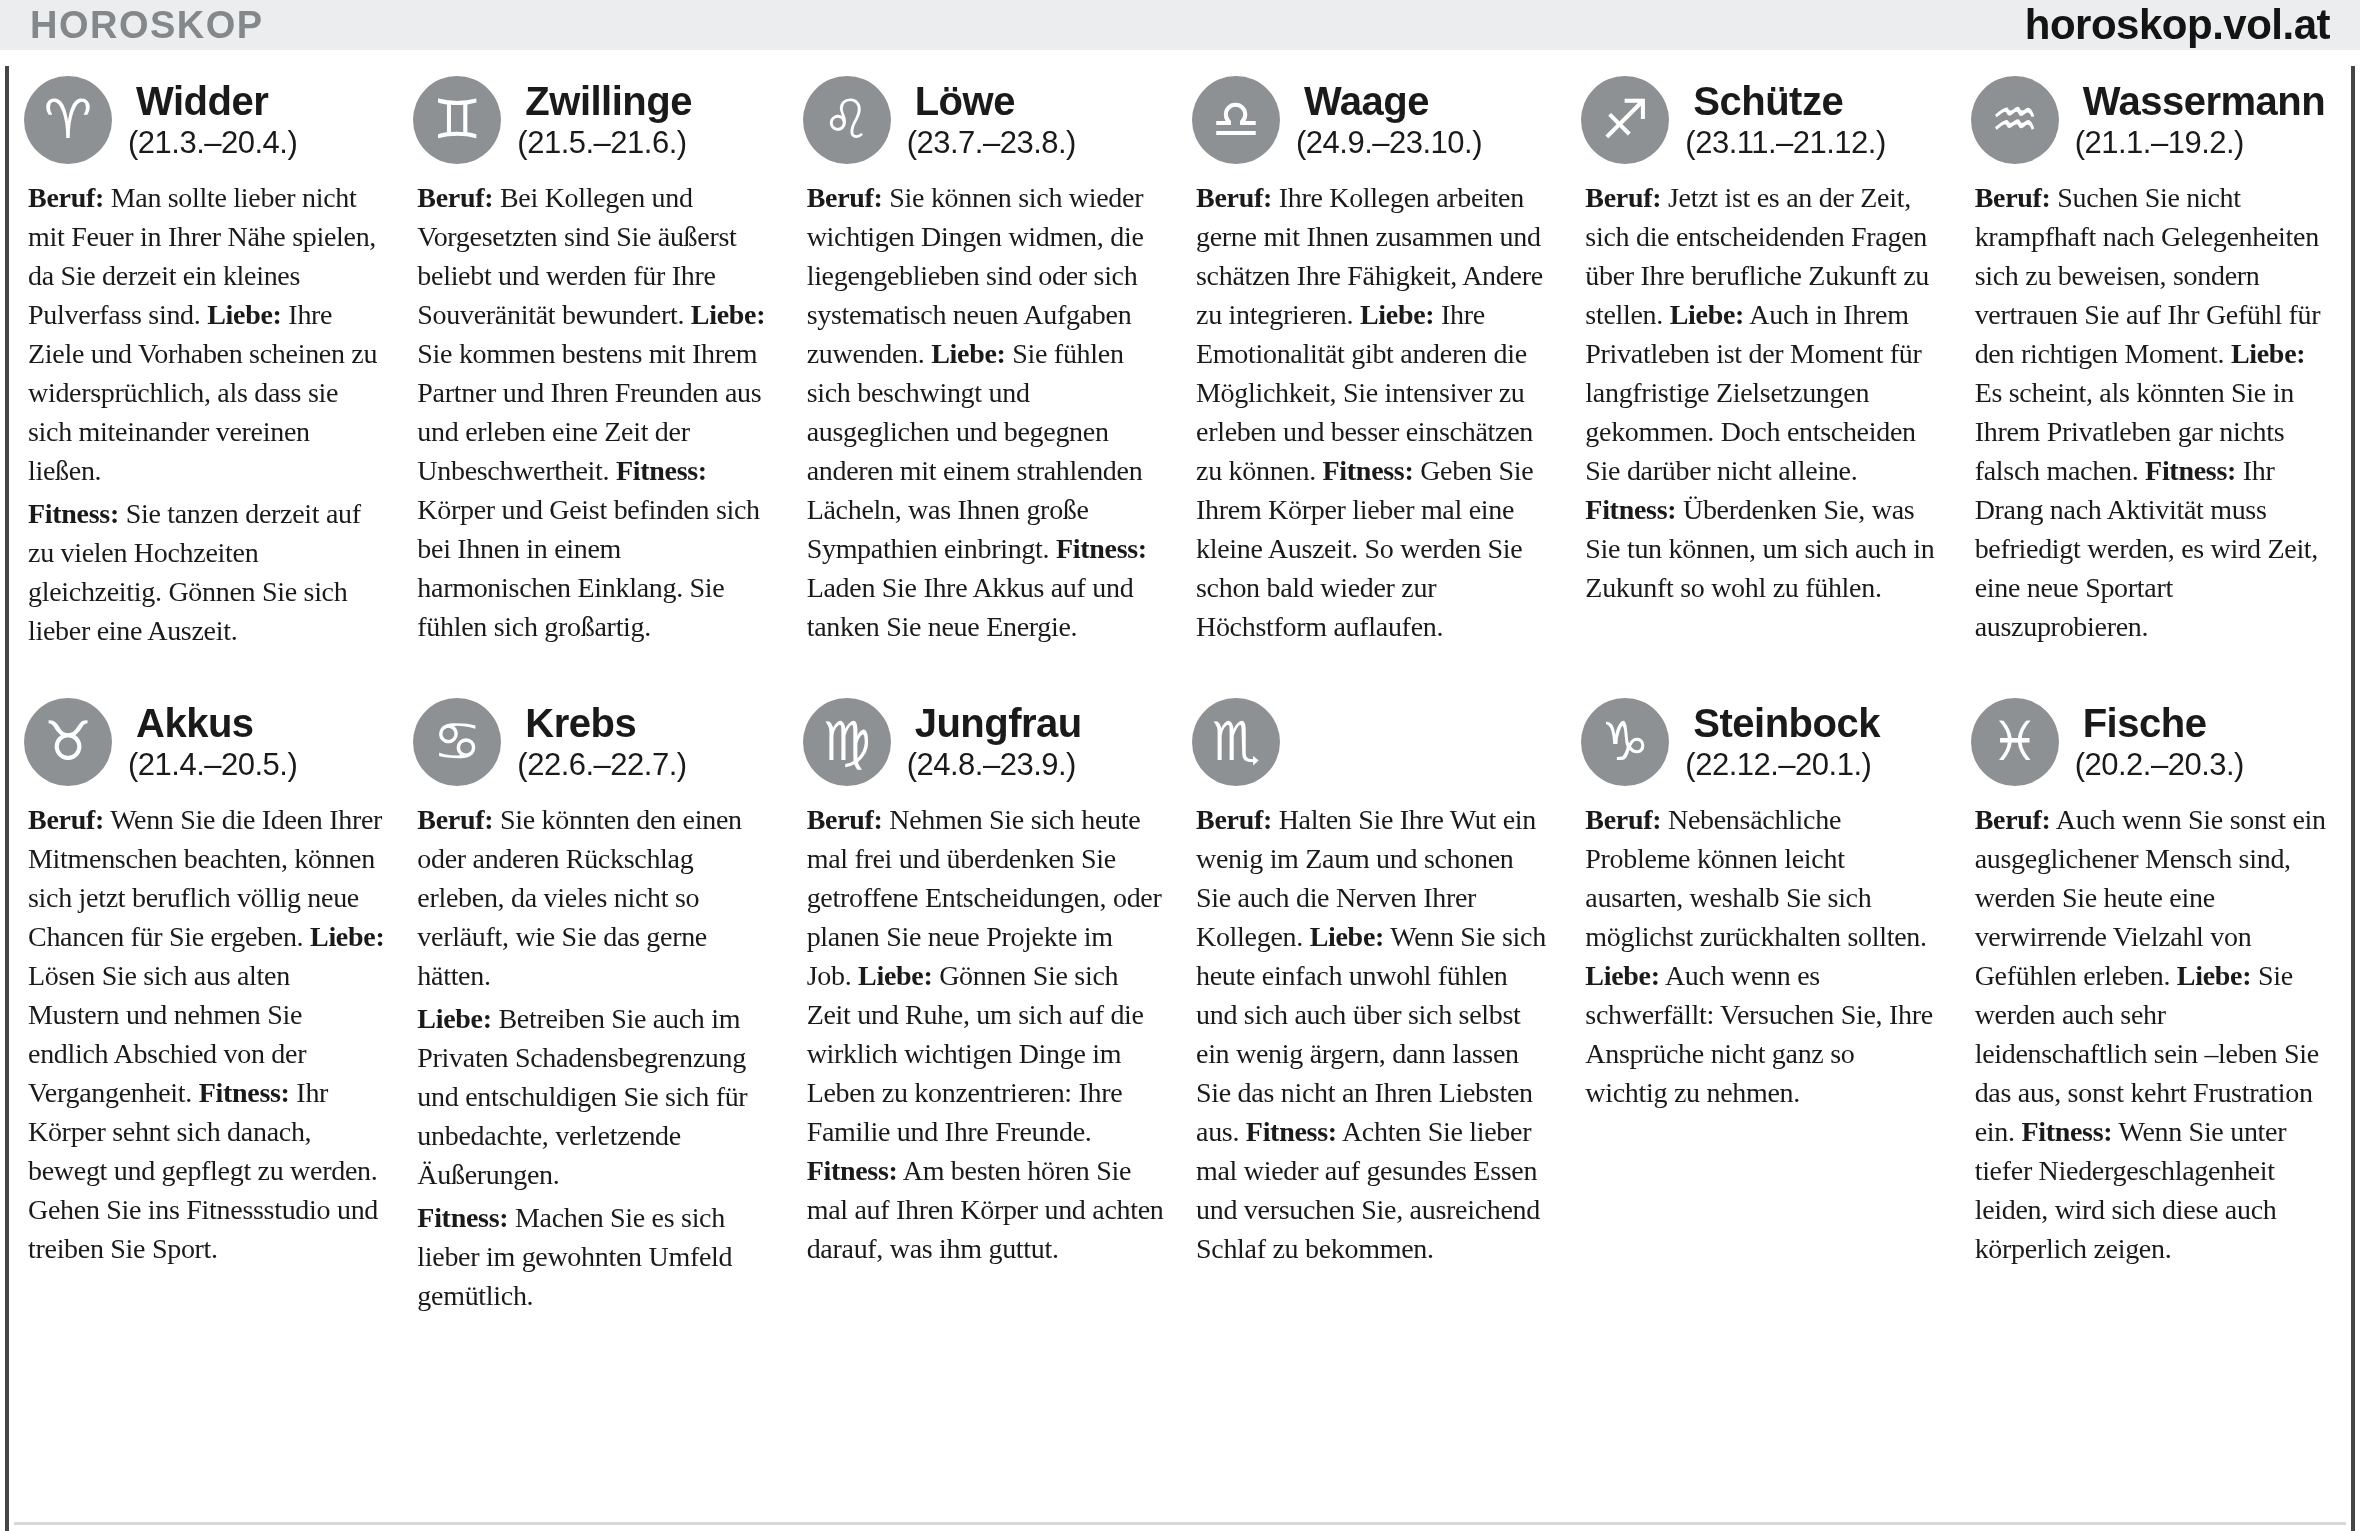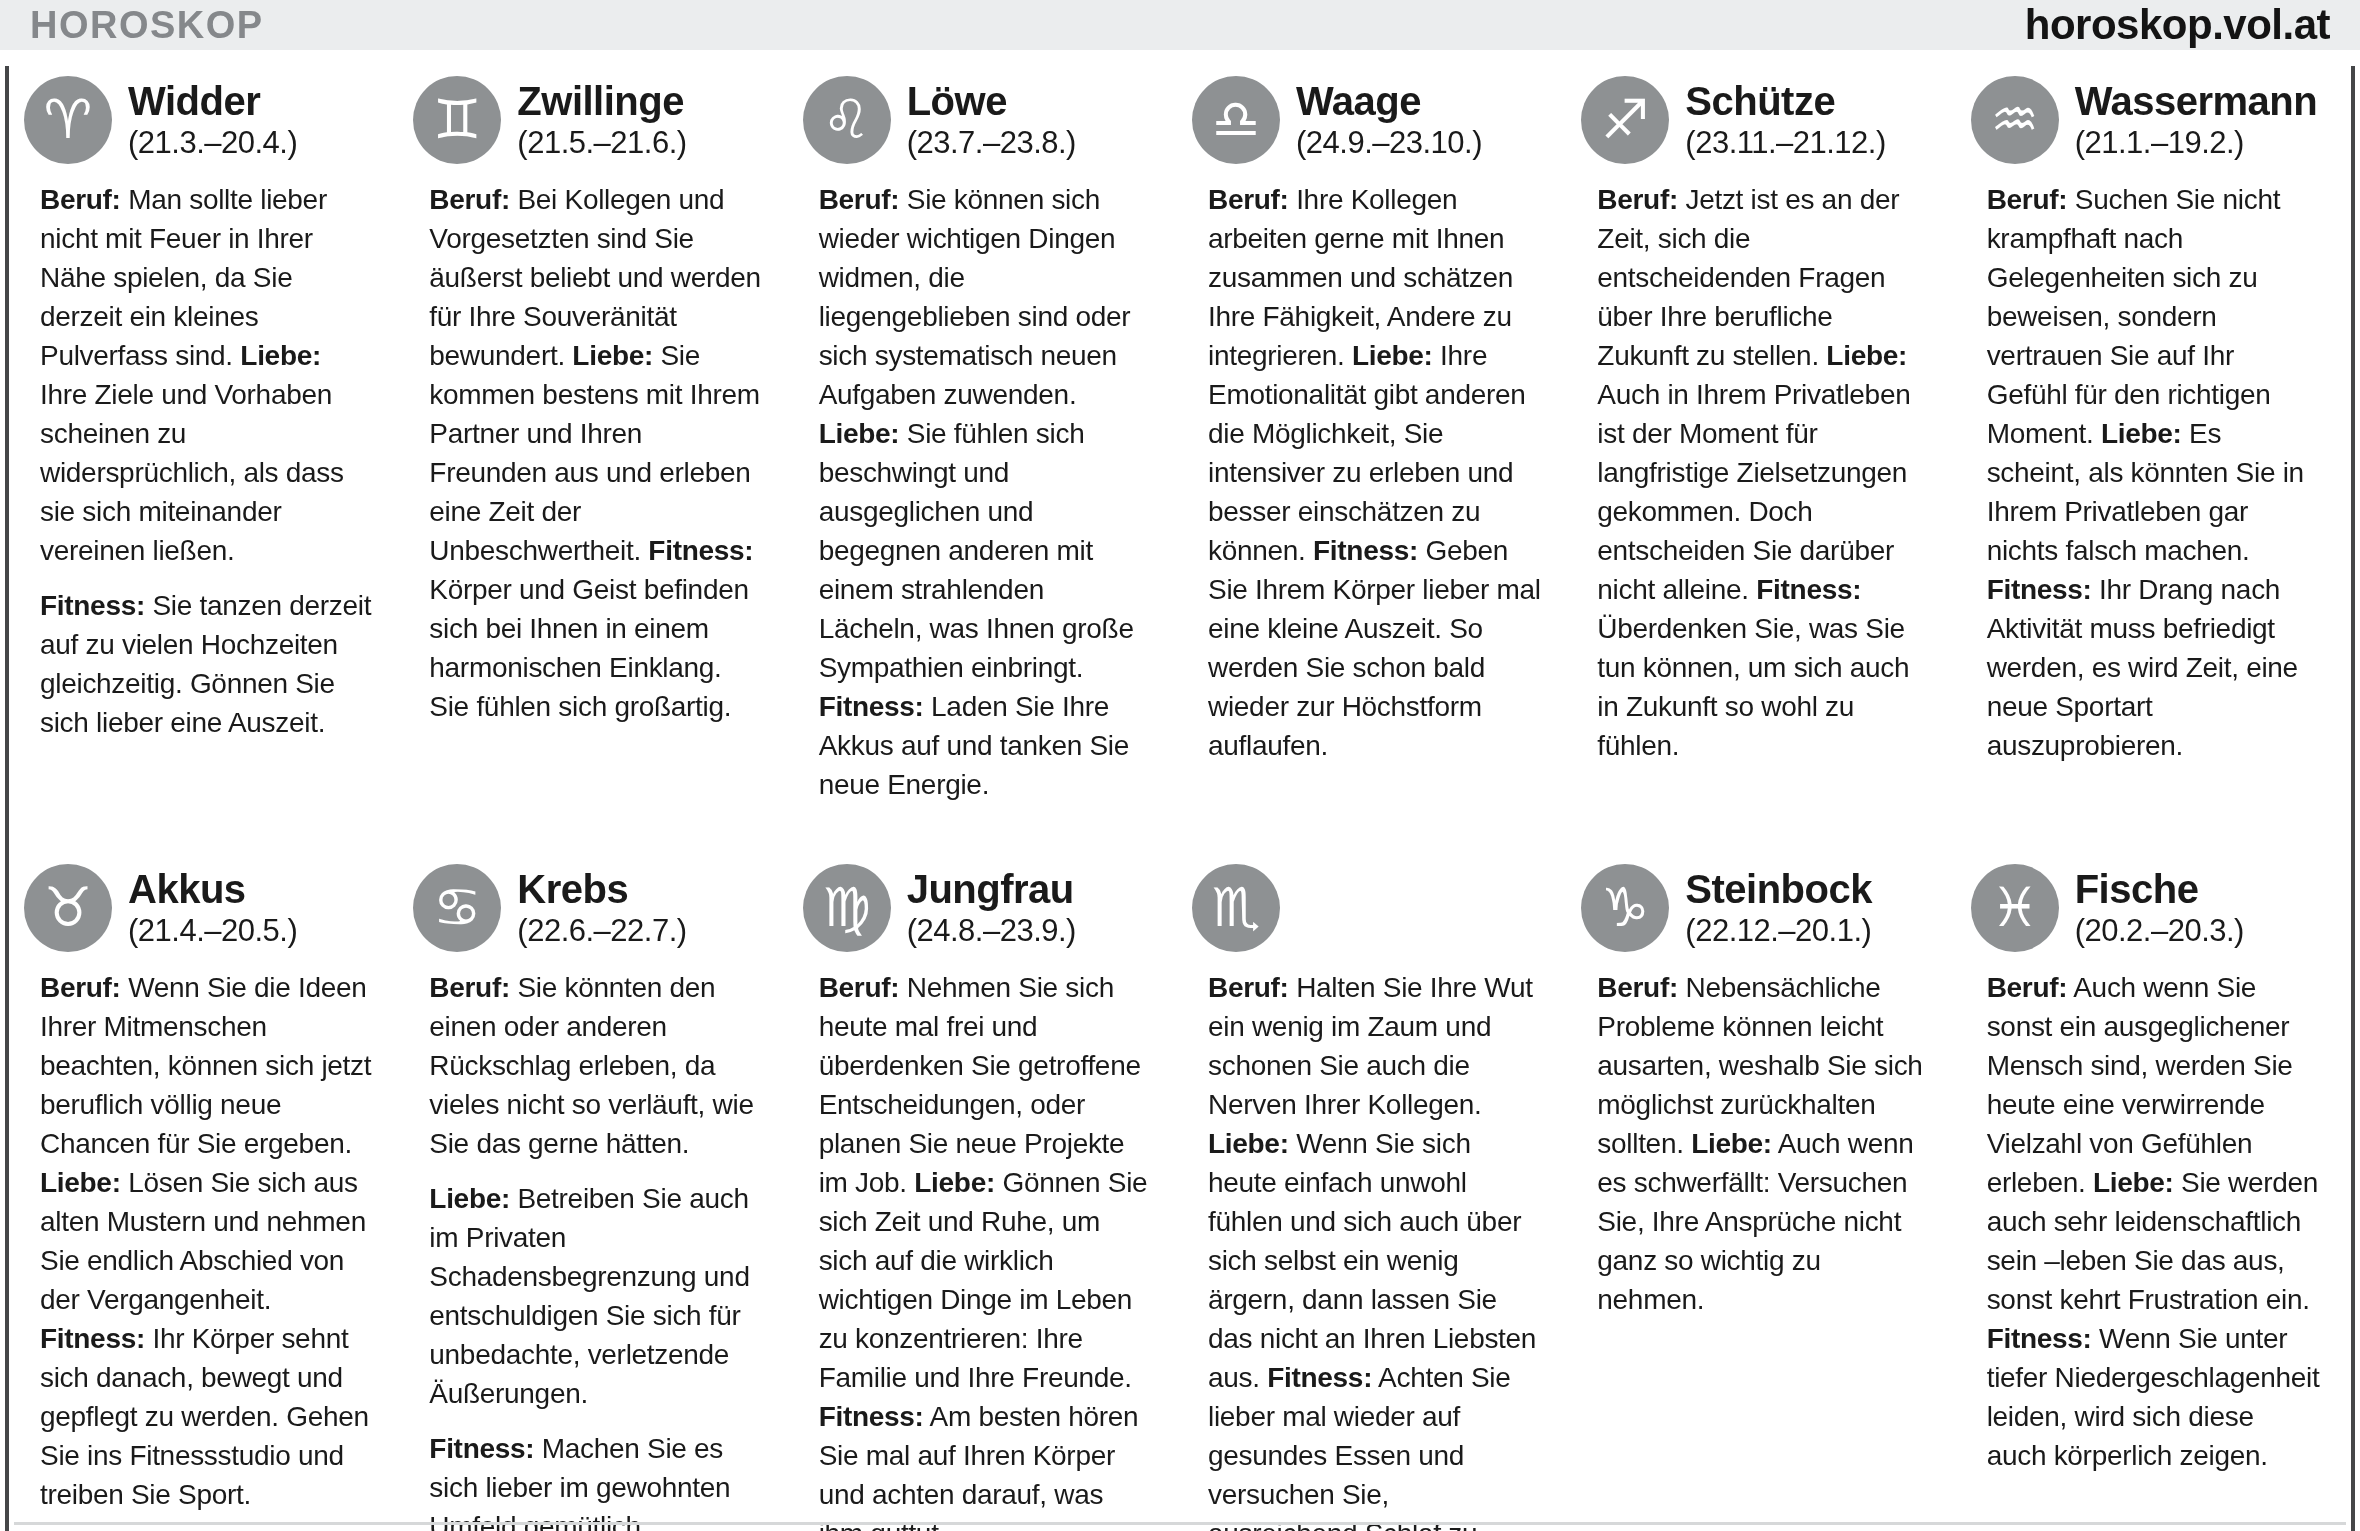--- a/index.html
+++ b/index.html
@@ -54,35 +54,35 @@
     background:var(--icon-circle, #8e9193);
     color:#ffffff;
     display:flex; align-items:center; justify-content:center;
     font-family:"DejaVu Sans", sans-serif;
     font-size:54px; line-height:1;
     flex:none;
     user-select:none;
   }
   .sign-titles { padding-top:2px; min-width:0; }
   .sign-name {
-    margin:2px 0 4px 0;
+    margin:2px 0 4px 8px;
     font-size:40px; line-height:1.05; font-weight:bold;
     letter-spacing:-0.5px;
     white-space:nowrap;
   }
   .sign-dates {
     font-size:31px; line-height:1.1; letter-spacing:-0.5px;
     white-space:nowrap;
   }
   .sign-body {
     font-size:28px; line-height:39px;
     letter-spacing:-0.3px;
     hyphens:auto;
   }
-  .sign-body p { margin:16px; }
+  .sign-body p { margin:4px;font-family:Liberation Serif, serif; }
   .sign-body b.lbl { font-weight:bold; }
 </style>
 </head>
 <body>
 
 <header class="topbar">
   <span class="title">HOROSKOP</span>
   <span class="site">horoskop.vol.at</span>
 </header>
 

